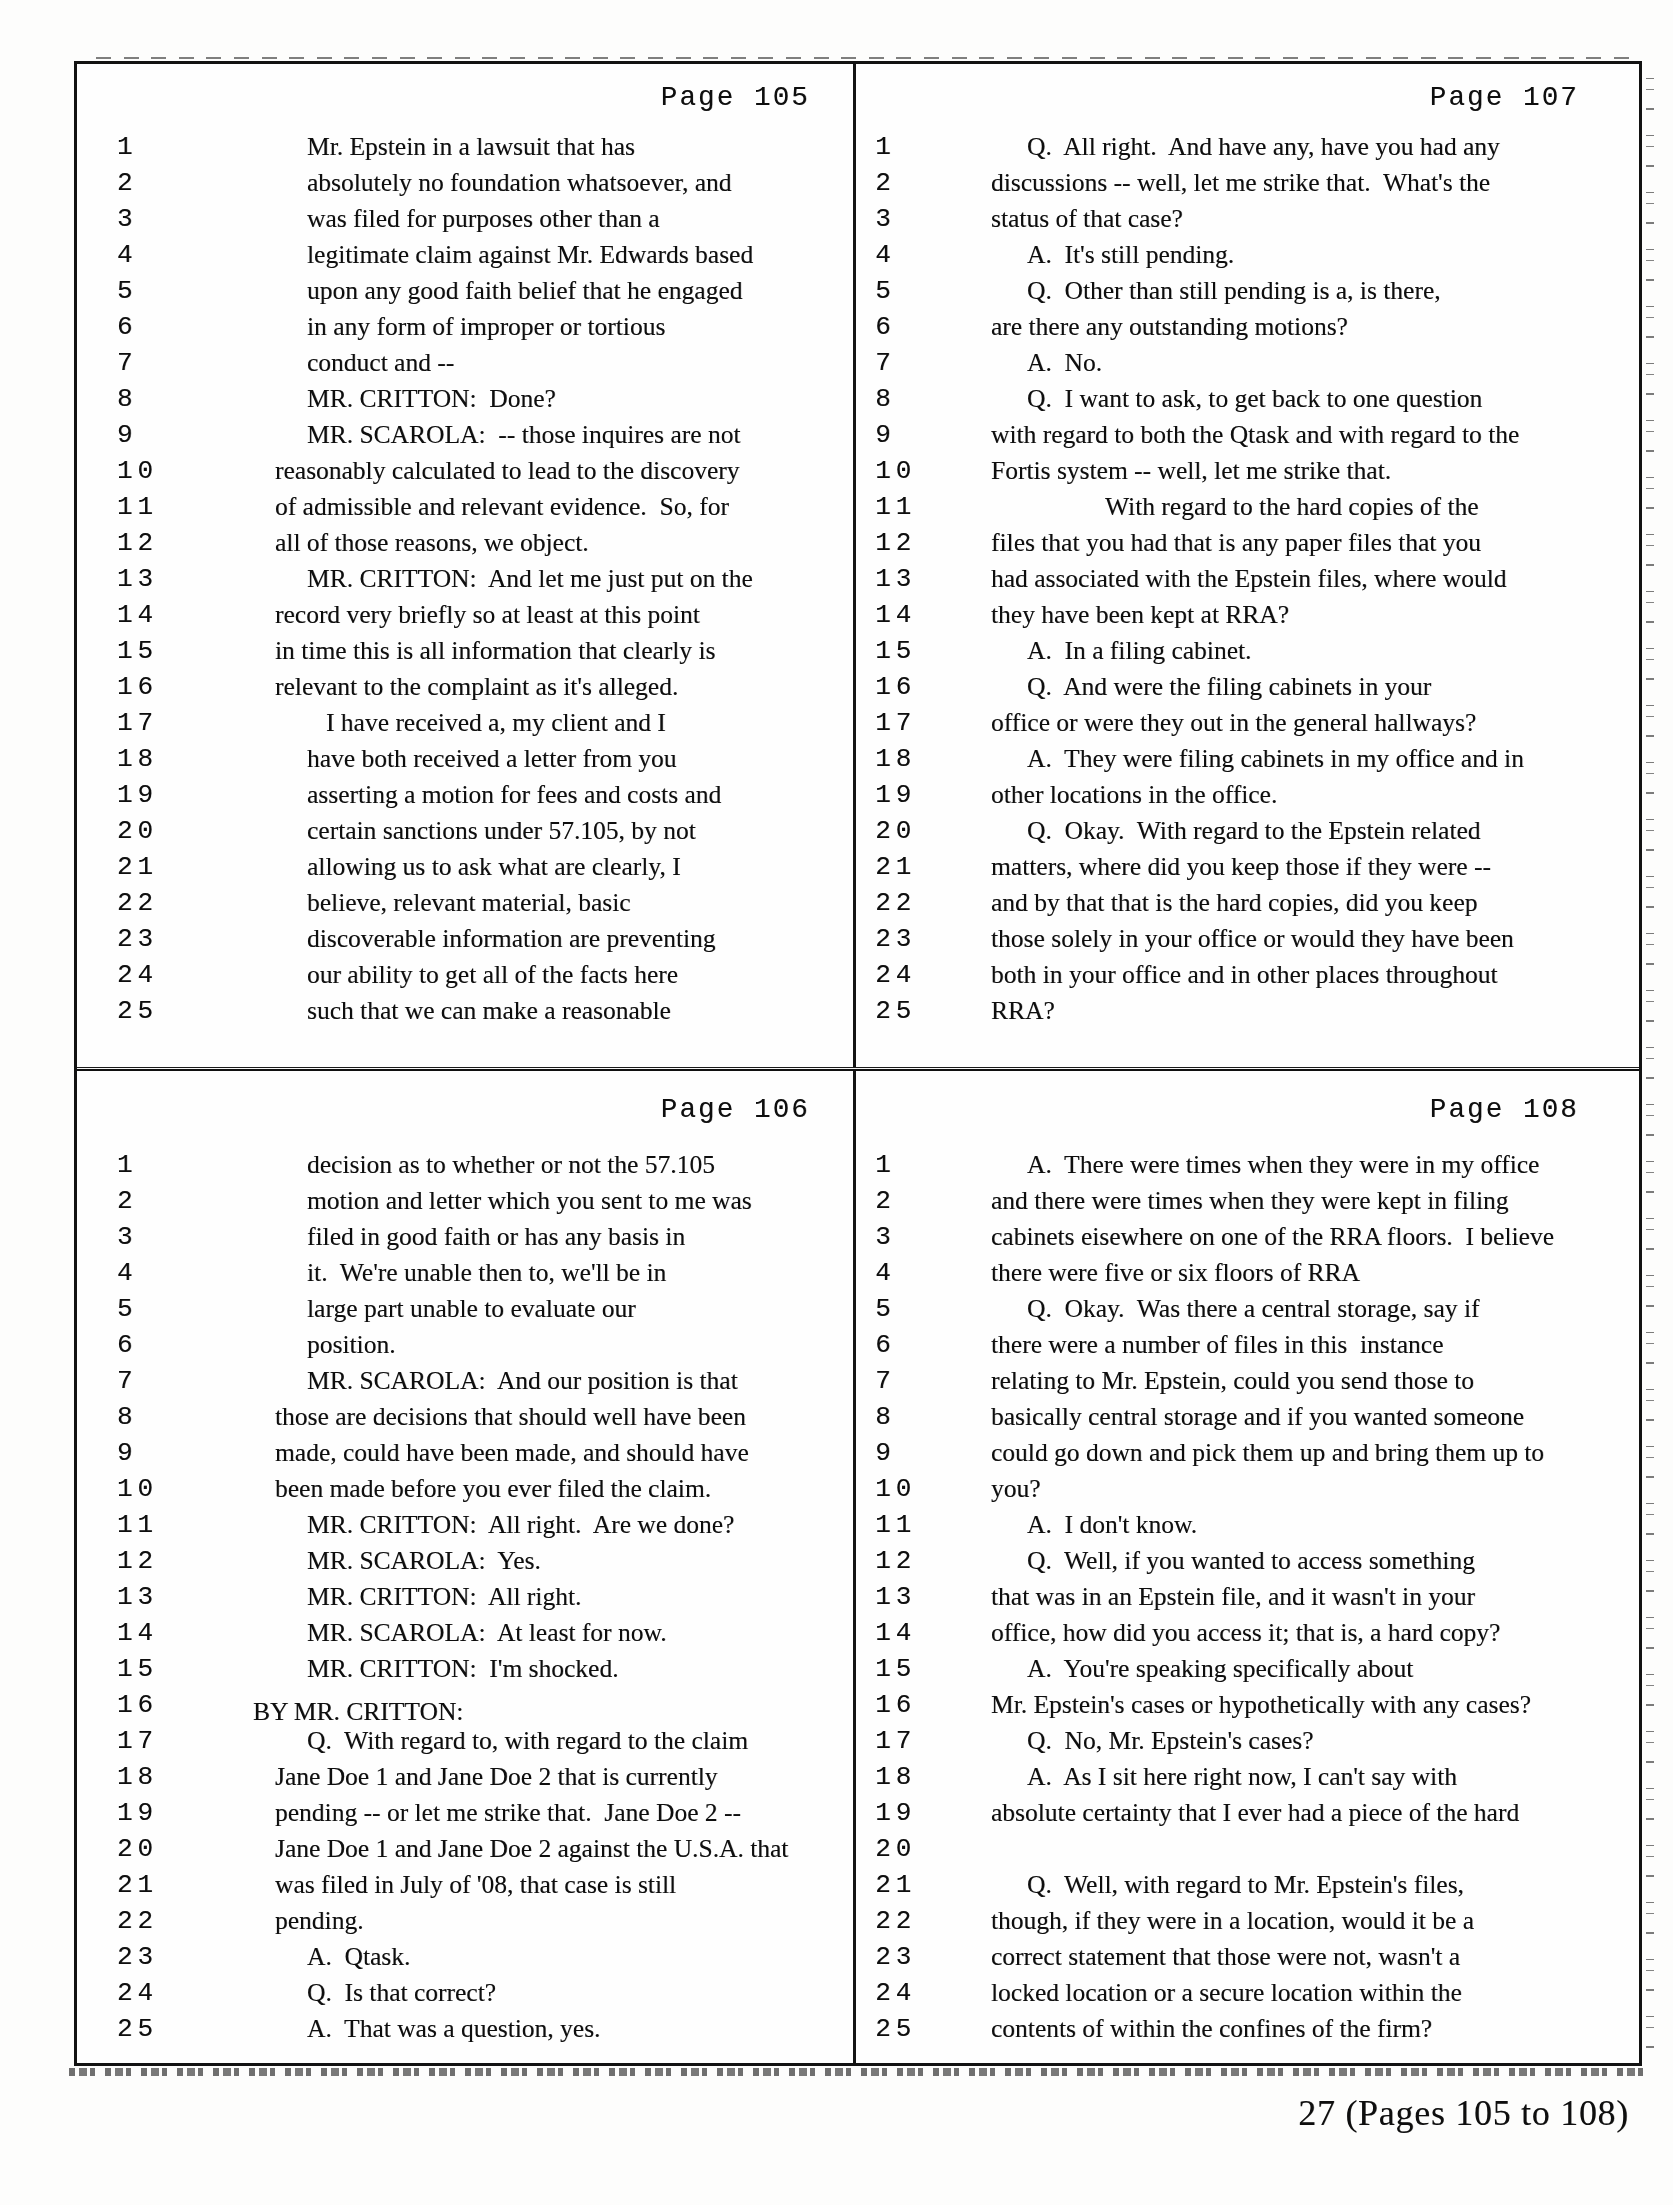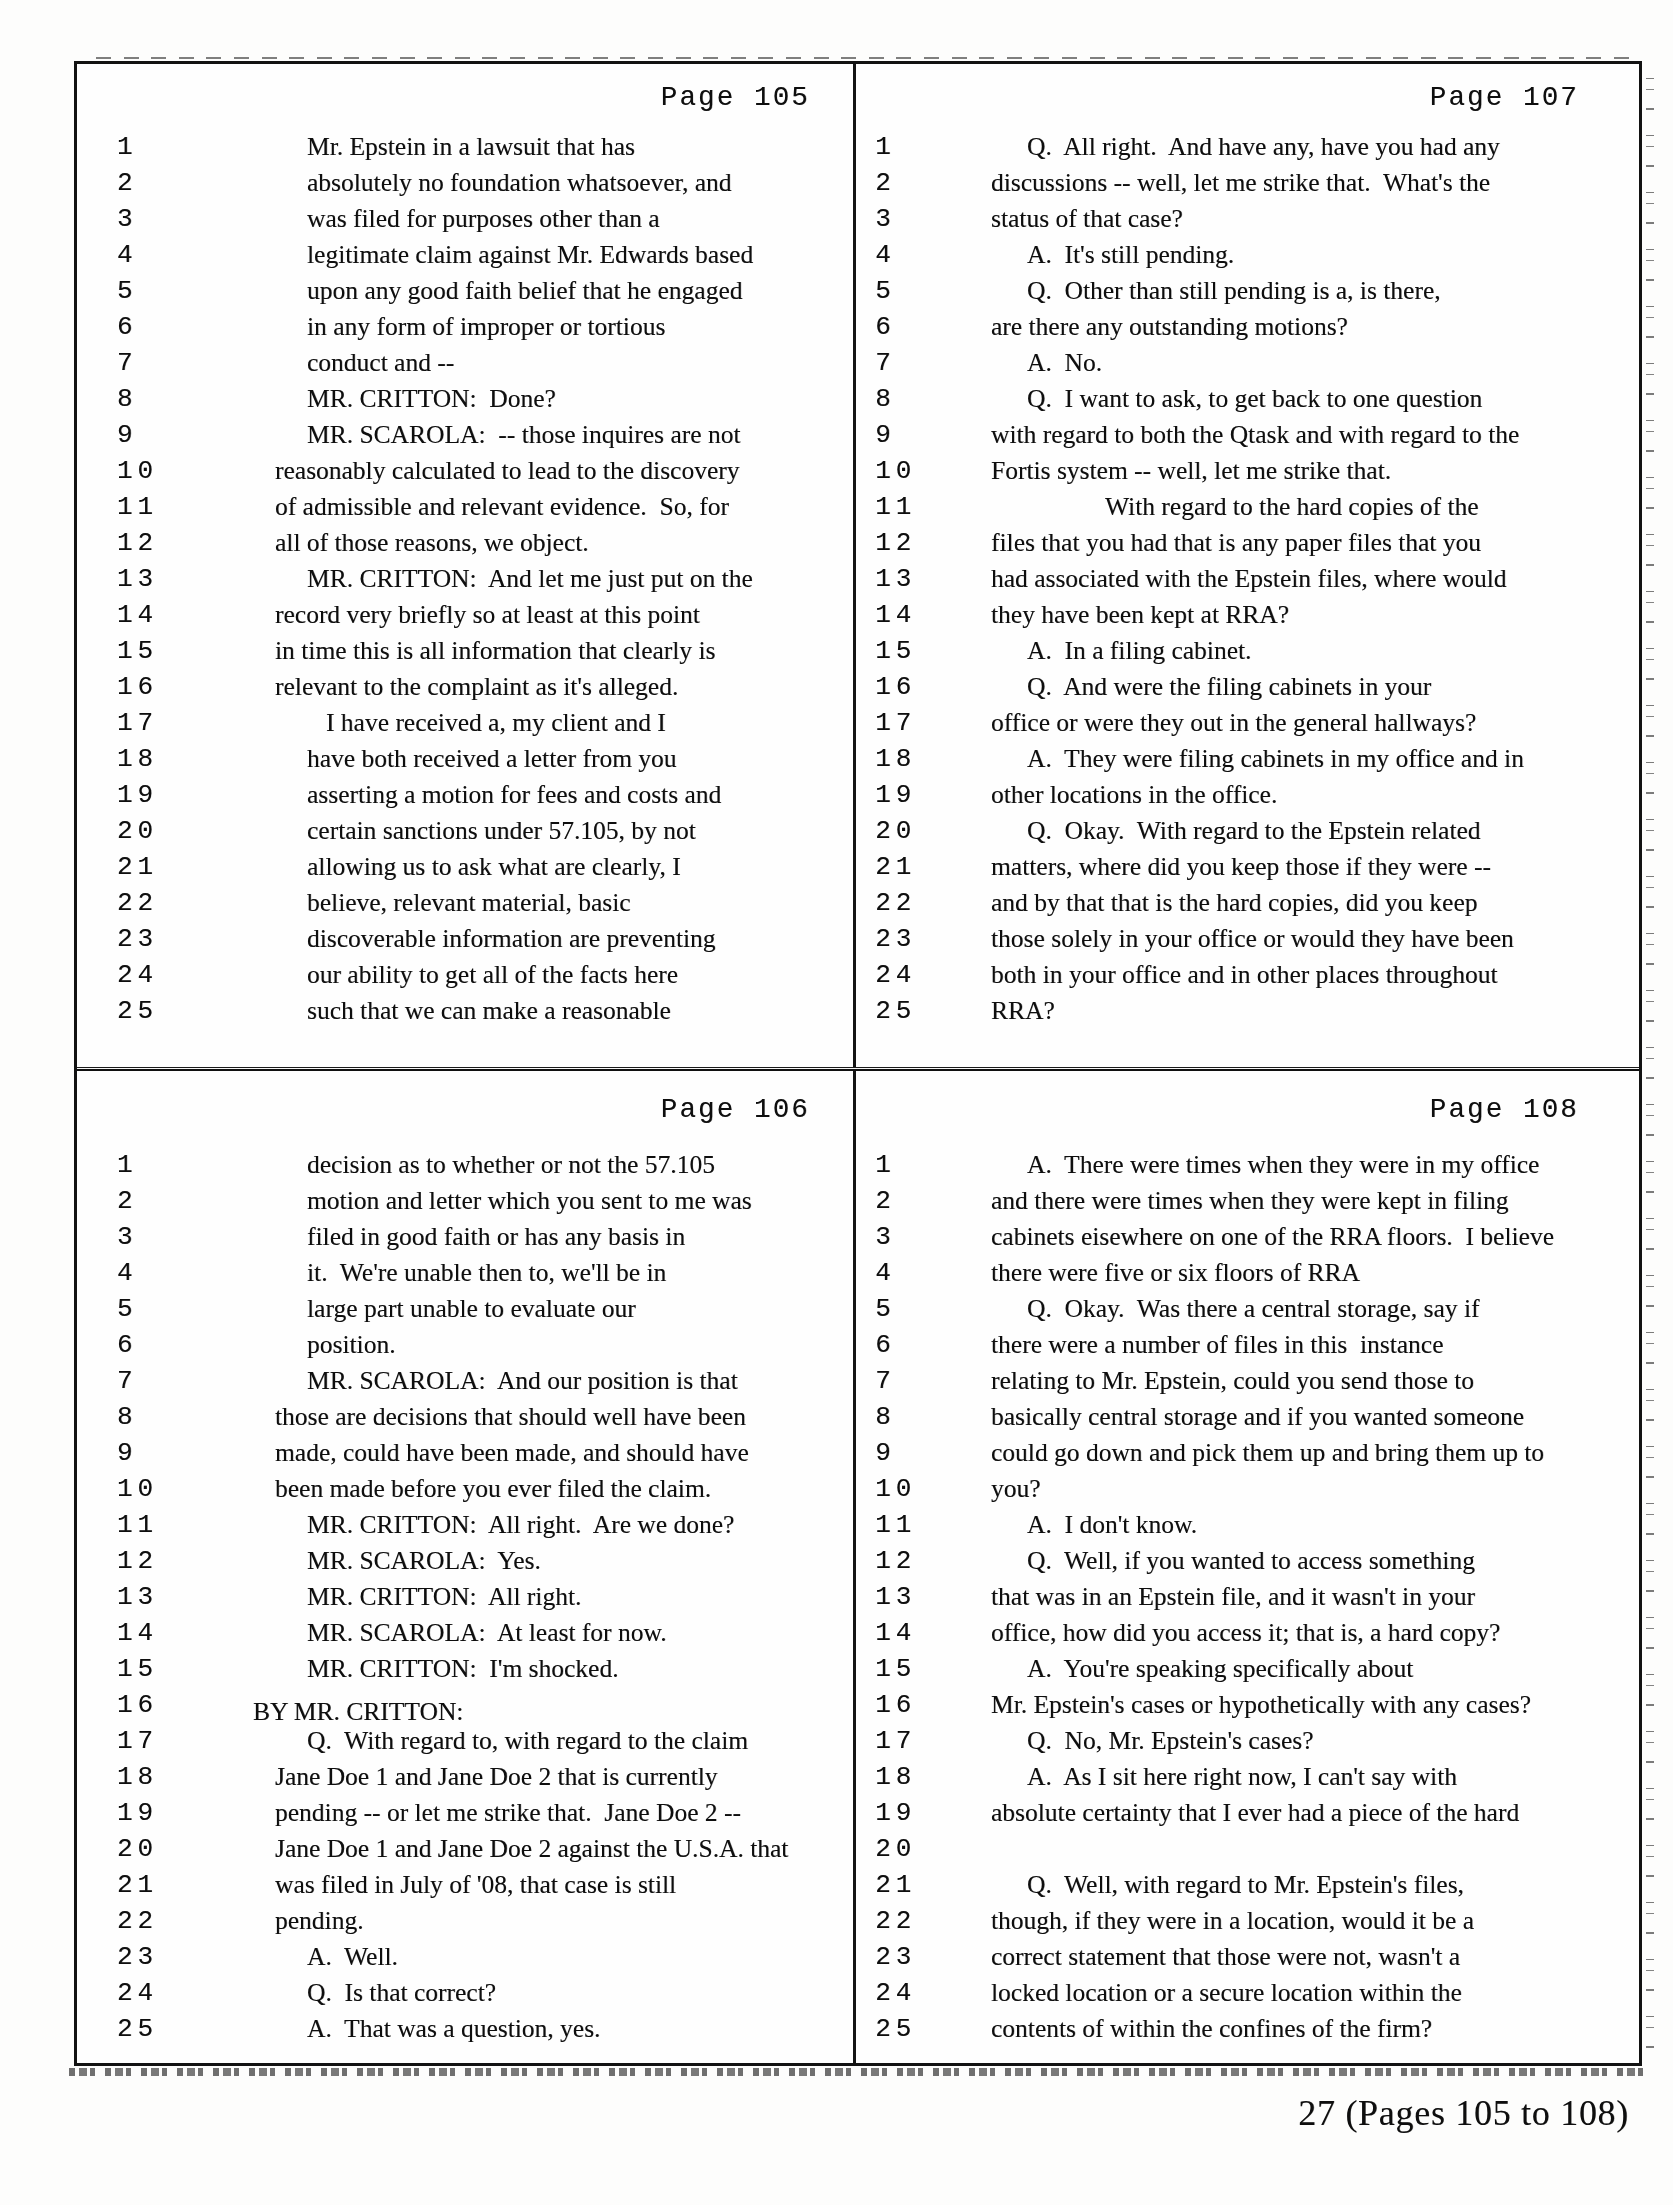--- a/index.html
+++ b/index.html
@@ -380,21 +380,21 @@
         <div class="line">
           <span class="num">21</span>
           <span class="txt i0">was filed in July of '08, that case is still</span>
         </div>
         <div class="line">
           <span class="num">22</span>
           <span class="txt i0">pending.</span>
         </div>
         <div class="line">
           <span class="num">23</span>
-          <span class="txt i1">A.  Well.</span>
+          <span class="txt i1">A.  Qtask.</span>
         </div>
         <div class="line">
           <span class="num">24</span>
           <span class="txt i1">Q.  Is that correct?</span>
         </div>
         <div class="line">
           <span class="num">25</span>
           <span class="txt i1">A.  That was a question, yes.</span>
         </div>
       </div>

